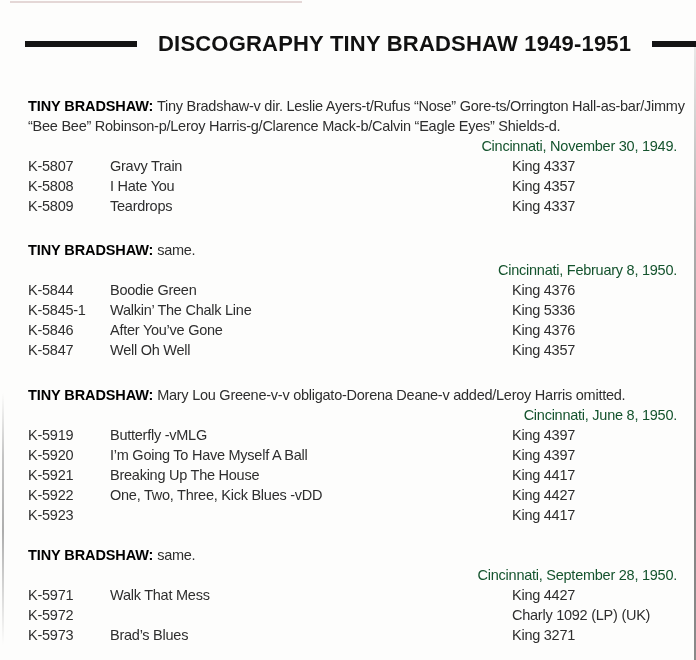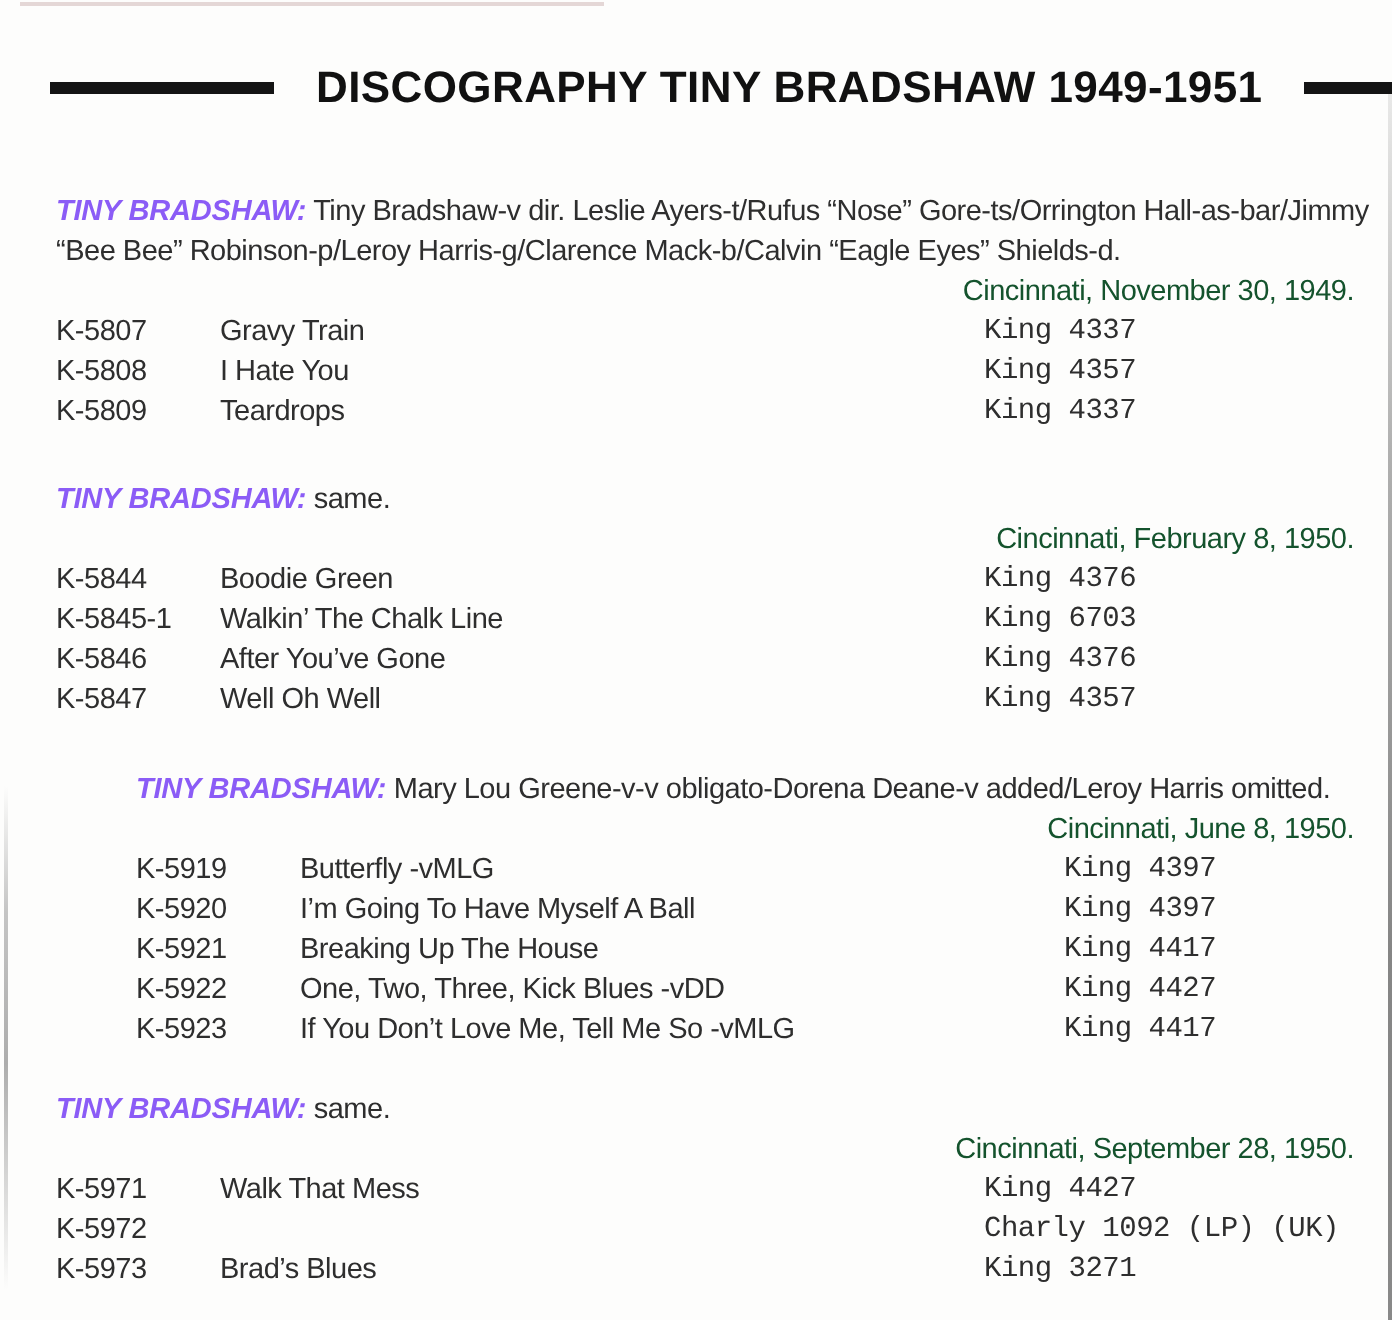--- a/index.html
+++ b/index.html
@@ -26,29 +26,29 @@
     margin:0 21px;
     font-size:22px;font-weight:700;letter-spacing:0.2px;
     color:#111;white-space:nowrap;
   }
   
   .session{position:absolute;left:0;right:0;}
   .session-header{
     margin:0;padding:0 4px 0 28px;
     line-height:20px;
   }
-  .artist{font-weight:700;color:#8b5cf6;letter-spacing:-0.1px;font-style:italic;}
+  .artist{font-weight:700;color:#000000;letter-spacing:-0.1px;}
   .date-line{
     margin:0;padding-right:19px;
     text-align:right;line-height:20px;color:#14532d;
   }
   .track-row{position:relative;height:20px;line-height:20px;}
   .matrix{position:absolute;left:28px;white-space:nowrap;}
   .track-title{position:absolute;left:110px;white-space:nowrap;}
-  .release{position:absolute;left:492px;white-space:nowrap;font-family:Liberation Mono, monospace;}
+  .release{position:absolute;left:512px;white-space:nowrap;}
   
   .artifact{position:absolute;pointer-events:none;}
   .artifact-top{
     left:10px;top:1px;width:292px;height:2px;
     background:rgba(198,168,168,0.45);
   }
   .artifact-left{
     left:2px;top:393px;width:2px;height:252px;
     background:linear-gradient(to bottom,
       rgba(150,150,150,0) 0%,
@@ -117,38 +117,38 @@
     <div class="tracks">
   <div class="track-row">
     <span class="matrix">K-5844</span>
     <span class="track-title">Boodie Green</span>
     <span class="release">King 4376</span>
   </div>
 
   <div class="track-row">
     <span class="matrix">K-5845-1</span>
     <span class="track-title">Walkin’ The Chalk Line</span>
-    <span class="release">King 6703</span>
+    <span class="release">King 5336</span>
   </div>
 
   <div class="track-row">
     <span class="matrix">K-5846</span>
     <span class="track-title">After You’ve Gone</span>
     <span class="release">King 4376</span>
   </div>
 
   <div class="track-row">
     <span class="matrix">K-5847</span>
     <span class="track-title">Well Oh Well</span>
     <span class="release">King 4357</span>
   </div>
 </div>
   </section>
 
-  <section class="session" style="top: 385px; padding-left: 40px;">
+  <section class="session" style="top: 385px;">
     <p class="session-header">
       <span class="artist">TINY BRADSHAW:</span>
       <span class="personnel">Mary Lou Greene-v-v obligato-Dorena Deane-v added/Leroy Harris omitted.</span>
     </p>
     <p class="date-line">Cincinnati, June 8, 1950.</p>
     <div class="tracks">
   <div class="track-row">
     <span class="matrix">K-5919</span>
     <span class="track-title">Butterfly -vMLG</span>
     <span class="release">King 4397</span>
@@ -167,21 +167,20 @@
   </div>
 
   <div class="track-row">
     <span class="matrix">K-5922</span>
     <span class="track-title">One, Two, Three, Kick Blues -vDD</span>
     <span class="release">King 4427</span>
   </div>
 
   <div class="track-row">
     <span class="matrix">K-5923</span>
-    <span class="track-title">If You Don’t Love Me, Tell Me So -vMLG</span>
     <span class="release">King 4417</span>
   </div>
 </div>
   </section>
 
   <section class="session" style="top: 545px;">
     <p class="session-header">
       <span class="artist">TINY BRADSHAW:</span>
       <span class="personnel">same.</span>
     </p>

